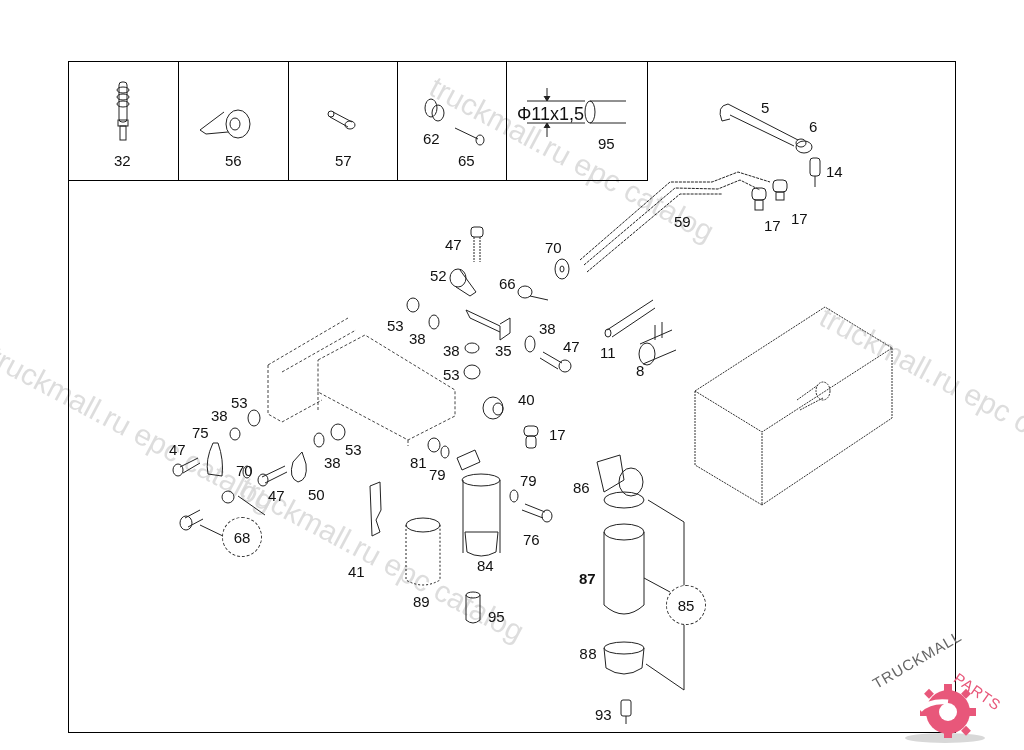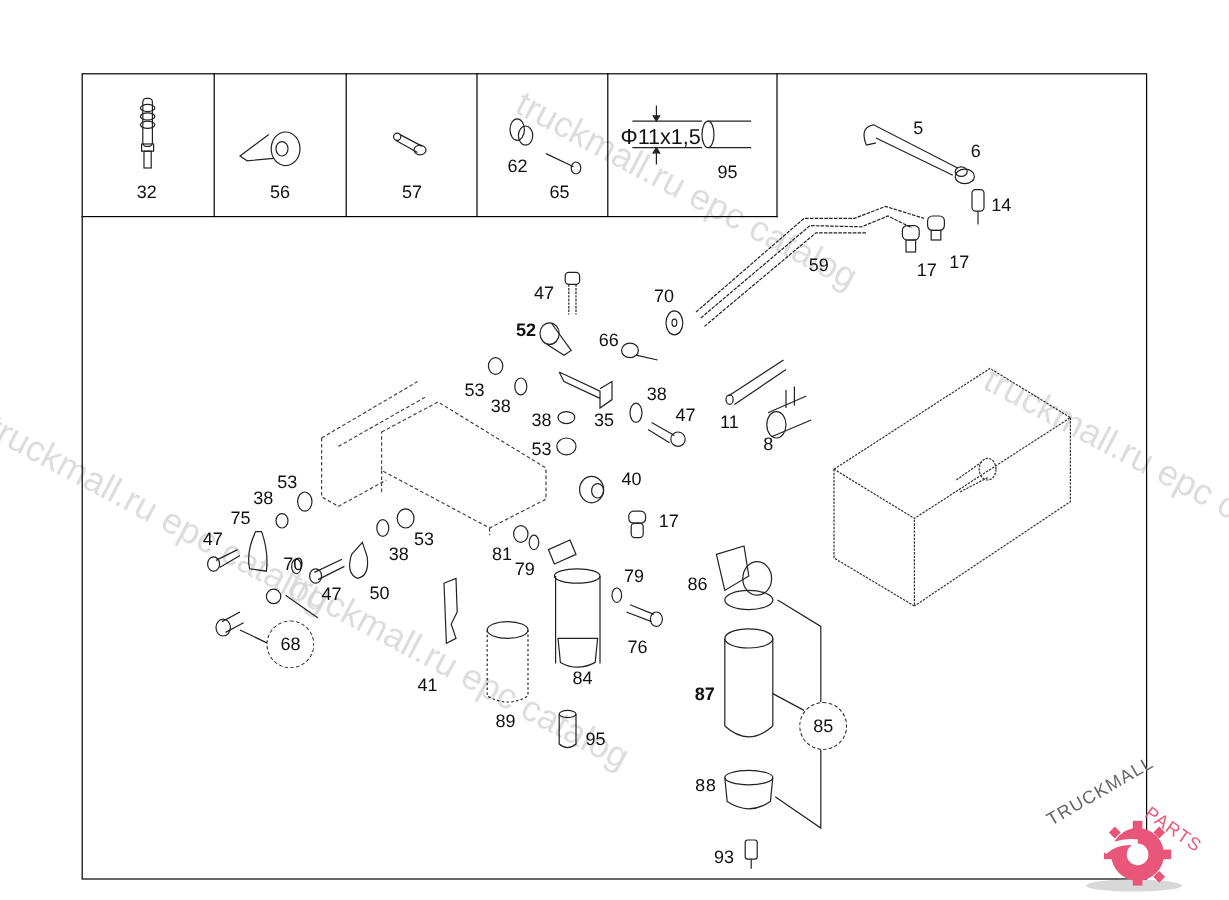--- a/index.html
+++ b/index.html
@@ -295,21 +295,21 @@
   <span class="lbl" style="left:598px;top:136px;">95</span>
 
   <span class="lbl" style="left:761px;top:100px;">5</span>
   <span class="lbl" style="left:809px;top:119px;">6</span>
   <span class="lbl" style="left:826px;top:164px;">14</span>
   <span class="lbl" style="left:764px;top:218px;">17</span>
   <span class="lbl" style="left:791px;top:211px;">17</span>
   <span class="lbl" style="left:674px;top:214px;">59</span>
   <span class="lbl" style="left:445px;top:237px;">47</span>
   <span class="lbl" style="left:545px;top:240px;">70</span>
-  <span class="lbl" style="left:430px;top:268px;font-weight:bold;">52</span>
+  <span class="lbl" style="left:430px;top:268px;">52</span>
   <span class="lbl" style="left:499px;top:276px;">66</span>
   <span class="lbl" style="left:387px;top:318px;">53</span>
   <span class="lbl" style="left:409px;top:331px;">38</span>
   <span class="lbl" style="left:443px;top:343px;">38</span>
   <span class="lbl" style="left:495px;top:343px;">35</span>
   <span class="lbl" style="left:539px;top:321px;">38</span>
   <span class="lbl" style="left:563px;top:339px;">47</span>
   <span class="lbl" style="left:600px;top:345px;">11</span>
   <span class="lbl" style="left:636px;top:363px;">8</span>
   <span class="lbl" style="left:443px;top:367px;">53</span>

